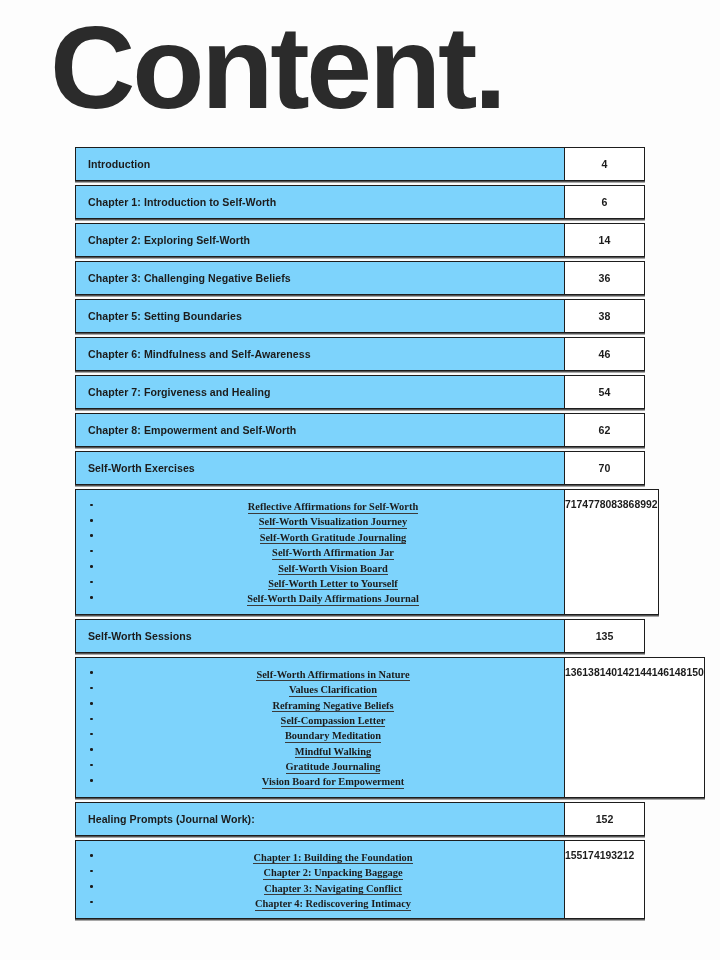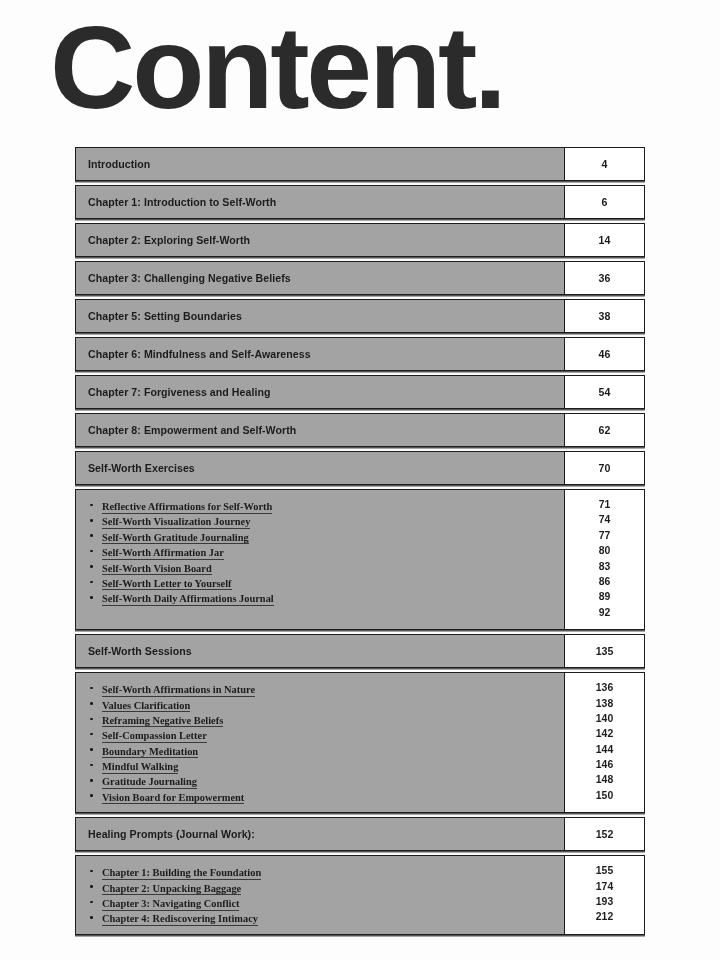--- a/index.html
+++ b/index.html
@@ -14,20 +14,21 @@
     color: #1c1c1c;
     overflow: hidden;
     position: relative;
   }
 
   .page {
     width: 580px;
     height: 960px;
     position: relative;
     box-sizing: border-box;
+    text-align: center;
   }
 
   
   .title-wrap {
     position: absolute;
     left: 0;
     top: 0;
     width: 720px;
     height: 134px;
   }
@@ -60,21 +61,21 @@
     box-sizing: border-box;
     margin-bottom: 4px;
     position: relative;
   }
 
   .cell-title {
     flex: 0 0 490px;
     width: 490px;
     box-sizing: border-box;
     border: 1.6px solid #1d1d1d;
-    background: #a3a3a3;
+    background: #7dd3fc;
     box-shadow: 0 1.5px 0 0 #555;
   }
   .cell-page {
     flex: 1 1 auto;
     box-sizing: border-box;
     border: 1.6px solid #1d1d1d;
     border-left: none;
     background: #ffffff;
     box-shadow: 0 1.5px 0 0 #555;
     display: flex;
@@ -137,21 +138,21 @@
     font-size: 10.4px;
     font-weight: bold;
     color: #1c1c1c;
     border-bottom: 1px solid #3a3a3a;
     padding-bottom: 0.5px;
     display: inline;
     line-height: 15.4px;
   }
   .pages {
     display: flex;
-    flex-direction: column;
+    flex-direction: row;
     align-items: center;
     width: 100%;
   }
   .pages .pagenum {
     font-size: 10.4px;
     font-weight: bold;
     color: #1c1c1c;
     line-height: 15.4px;
     height: 15.4px;
   }

